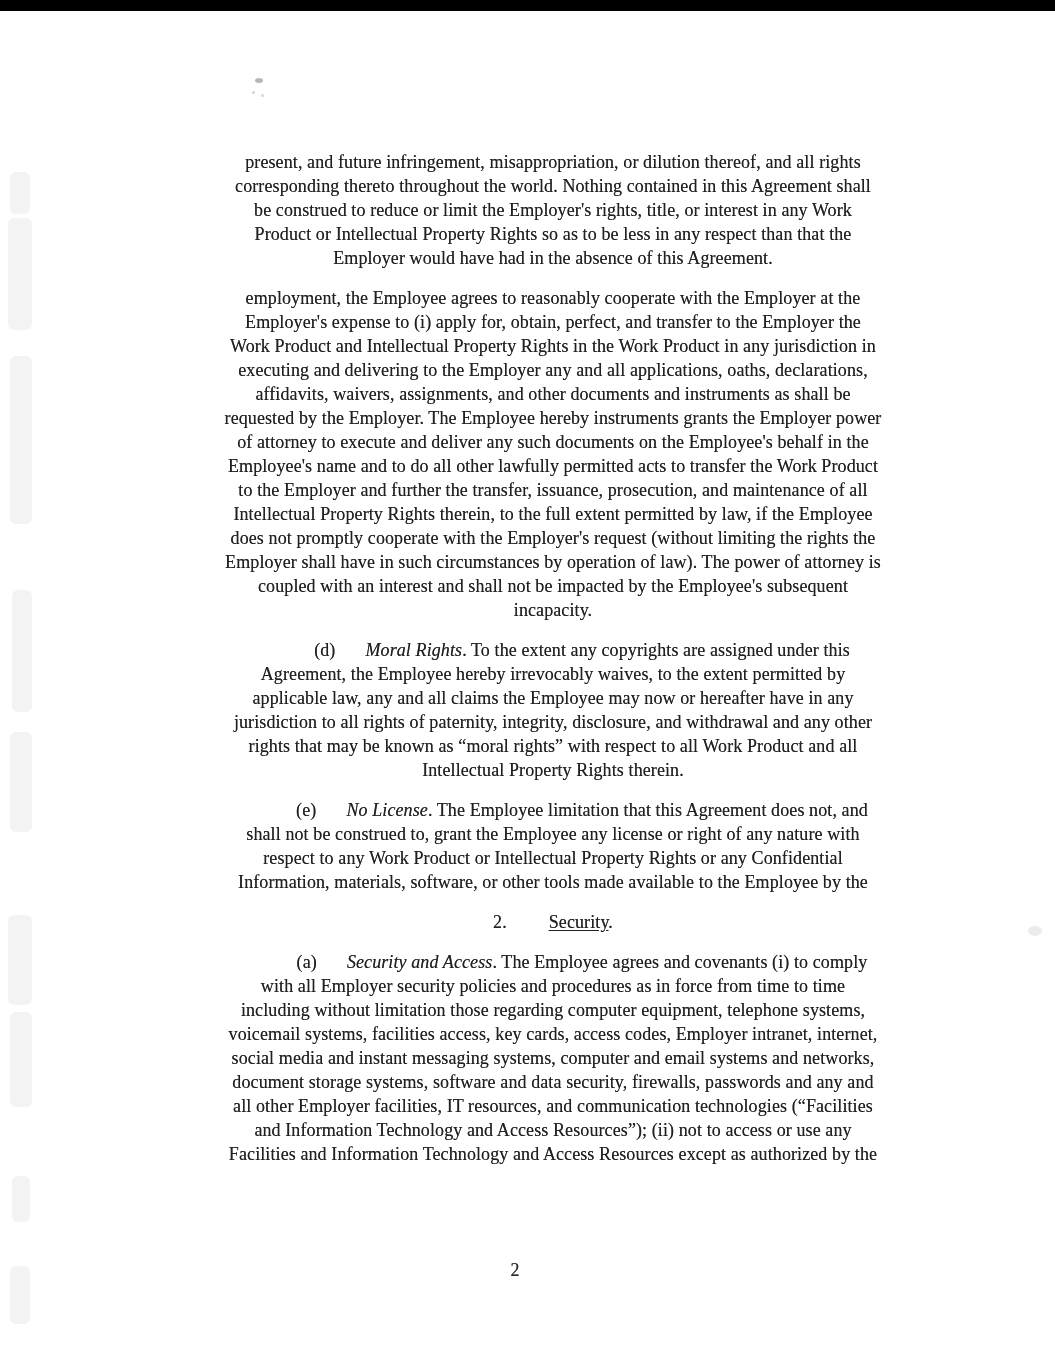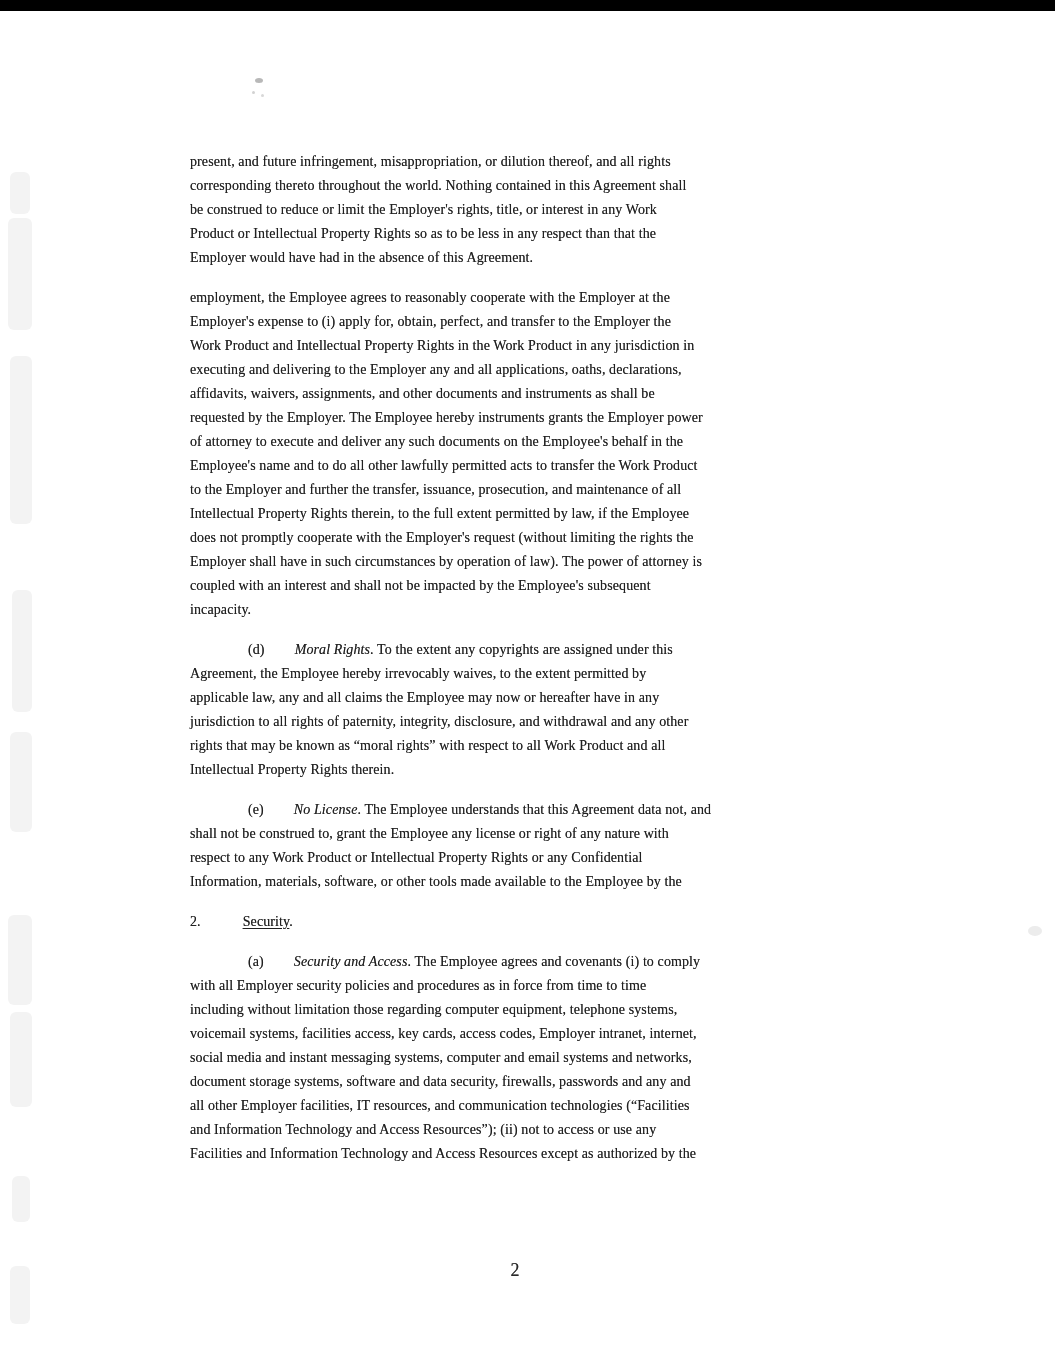--- a/index.html
+++ b/index.html
@@ -22,24 +22,25 @@
     width: 1055px;
     height: 11px;
     background: #000000;
   }
   .content {
     position: absolute;
     left: 190px;
     top: 150px;
     width: 726px;
     color: #212121;
-    font-size: 14px;
+    font-size: 18px;
     line-height: 24px;
     letter-spacing: 0.1px;
     text-shadow: 0 0 0.6px rgba(33,33,33,0.65);
+    text-align: center;
   }
   .para { margin: 0 0 16px 0; }
   .para:last-child { margin-bottom: 12px; }
   .line { white-space: nowrap; height: 24px; }
   .seg.i { font-style: italic; }
   .seg.b { font-weight: 400; }
   .seg.u { text-decoration: underline; text-underline-offset: 2px; }
   .sp { display: inline-block; height: 1px; }
   .footer {
     position: absolute;
@@ -107,21 +108,21 @@
       </div>
       <div class="para">
         <div class="line"><span class="sp" style="width: 58px;"></span><span class="seg">(d)</span><span class="sp" style="width: 30px;"></span><span class="seg i">Moral Rights</span><span class="seg">. To the extent any copyrights are assigned under this</span></div>
         <div class="line"><span class="seg">Agreement, the Employee hereby irrevocably waives, to the extent permitted by</span></div>
         <div class="line"><span class="seg">applicable law, any and all claims the Employee may now or hereafter have in any</span></div>
         <div class="line"><span class="seg">jurisdiction to all rights of paternity, integrity, disclosure, and withdrawal and any other</span></div>
         <div class="line"><span class="seg">rights that may be known as “moral rights” with respect to all Work Product and all</span></div>
         <div class="line"><span class="seg">Intellectual Property Rights therein.</span></div>
       </div>
       <div class="para">
-        <div class="line"><span class="sp" style="width: 58px;"></span><span class="seg">(e)</span><span class="sp" style="width: 30px;"></span><span class="seg i">No License</span><span class="seg">. The Employee understands that this Agreement data not, and</span></div>
+        <div class="line"><span class="sp" style="width: 58px;"></span><span class="seg">(e)</span><span class="sp" style="width: 30px;"></span><span class="seg i">No License</span><span class="seg">. The Employee limitation that this Agreement does not, and</span></div>
         <div class="line"><span class="seg">shall not be construed to, grant the Employee any license or right of any nature with</span></div>
         <div class="line"><span class="seg">respect to any Work Product or Intellectual Property Rights or any Confidential</span></div>
         <div class="line"><span class="seg">Information, materials, software, or other tools made available to the Employee by the</span></div>
       </div>
       <div class="para">
         <div class="line"><span class="seg">2.</span><span class="sp" style="width: 42px;"></span><span class="seg u">Security</span><span class="seg">.</span></div>
       </div>
       <div class="para">
         <div class="line"><span class="sp" style="width: 58px;"></span><span class="seg">(a)</span><span class="sp" style="width: 30px;"></span><span class="seg i">Security and Access</span><span class="seg">. The Employee agrees and covenants (i) to comply</span></div>
         <div class="line"><span class="seg">with all Employer security policies and procedures as in force from time to time</span></div>

